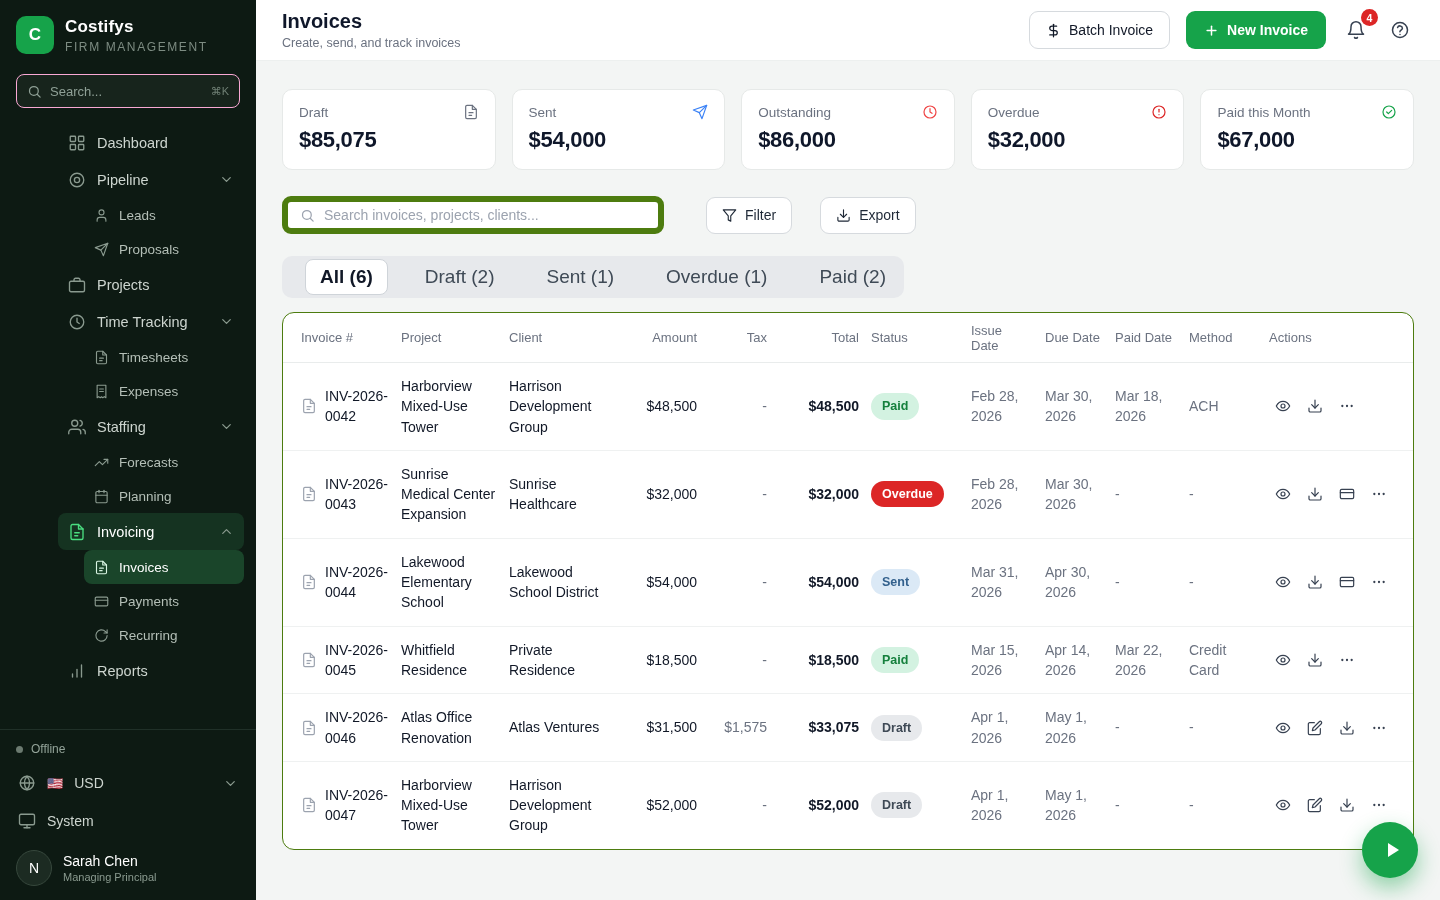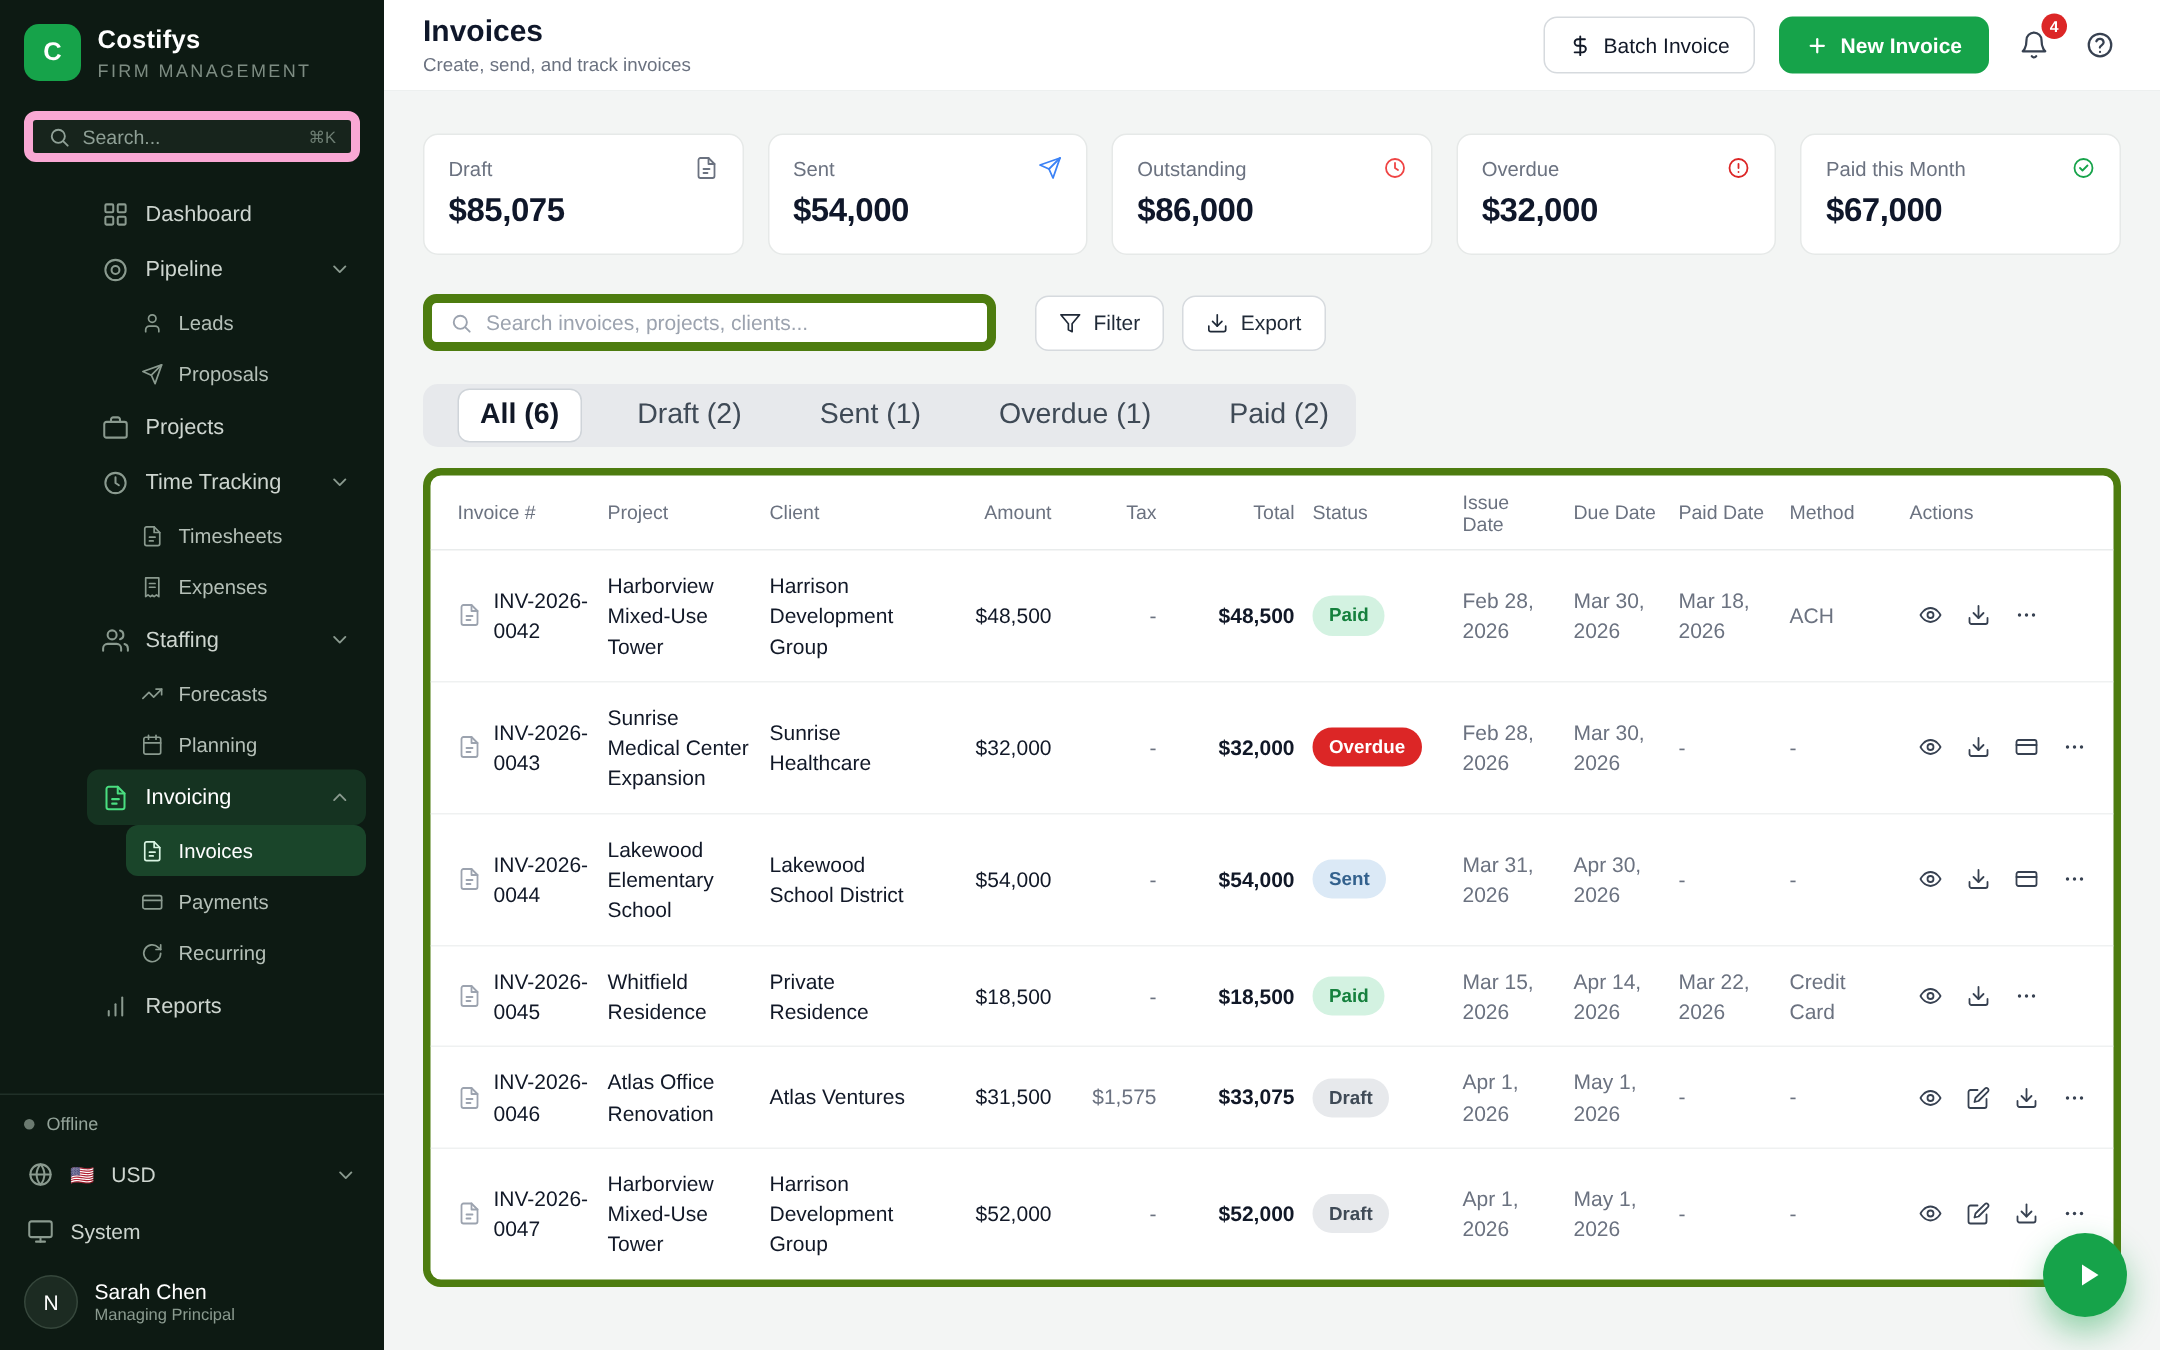--- a/index.html
+++ b/index.html
@@ -8,21 +8,21 @@
   button { font:inherit; cursor:pointer; background:none; border:none; }
   .i { display:inline-flex; flex-shrink:0; }
   .i svg { width:100%; height:100%; }.i15{width:15px;height:15px}.i16{width:16px;height:16px}.i18{width:18px;height:18px}.i20{width:20px;height:20px}
 
   
   .sidebar { width:256px; flex-shrink:0; background:#0d1a13; display:flex; flex-direction:column; color:#cdd5cf; }
   .logo-row { display:flex; align-items:center; gap:11px; padding:16px 16px 14px; }
   .logo { width:38px; height:38px; border-radius:10px; background:#16a34a; color:#fff; font-weight:700; font-size:17px; display:flex; align-items:center; justify-content:center; }
   .app-name { font-size:17px; font-weight:700; color:#fff; letter-spacing:.2px; }
   .app-sub { font-size:12px; letter-spacing:1.6px; color:#7d8c82; margin-top:3px; }
-  .search-box { margin:6px 16px 14px; background:#17241c; border:6px solid #f9a8d4; border-radius:8px; height:34px; display:flex; align-items:center; gap:8px; padding:0 10px; color:#8fa096; font-size:13px; cursor:text; }
+  .search-box { margin:6px 16px 14px; background:#17241c; border:1px solid #f9a8d4; border-radius:8px; height:34px; display:flex; align-items:center; gap:8px; padding:0 10px; color:#8fa096; font-size:13px; cursor:text; }
   .search-box .kbd { margin-left:auto; font-size:11px; color:#6f7f74; }
   .snav { flex:1; overflow:hidden; padding:2px 12px 0;margin-left:46px; }
   .nav-item { display:flex; align-items:center; gap:11px; height:37px; padding:0 10px; border-radius:8px; color:#cdd5cf; font-size:14.5px; cursor:pointer; }
   .nav-item .nic { color:#8a9a8f; }
   .nav-item .chev { margin-left:auto; color:#8a9a8f; }
   .nav-item.active { background:rgba(74,222,128,0.13); color:#fff; }
   .nav-item.active .nic { color:#4ade80; }
   .sub-item { display:flex; align-items:center; gap:10px; height:34px; margin-left:26px; padding:0 10px; border-radius:8px; color:#b4bfb7; font-size:13.5px; cursor:pointer; }
   .sub-item .nic { color:#8a9a8f; }
   .sub-item.active { background:rgba(74,222,128,0.22); color:#fff; }
@@ -55,28 +55,28 @@
   .stats { display:flex; gap:16px; }
   .scard { flex:1; background:#fff; border:1px solid #e6e9e8; border-radius:10px; padding:14px 16px 16px; }
   .scard-top { display:flex; justify-content:space-between; align-items:center; color:#6b7280; font-size:13.5px; }
   .sval { font-size:22px; font-weight:700; color:#0f172a; margin-top:7px; letter-spacing:-.3px; }
   .ic-file{color:#6b7280}.ic-send{color:#3b82f6}.ic-clock{color:#ef4444}.ic-alert{color:#dc2626}.ic-check{color:#16a34a}
 
   .toolbar { margin-top:26px; display:flex; align-items:center; gap:12px; }
   .tsearch { width:382px; height:38px; background:#fff; border:6px solid #4d7c0f; border-radius:9px; display:flex; align-items:center; gap:9px; padding:0 12px; color:#9ca3af; }
   .tsearch input { border:none; outline:none; flex:1; font-size:14px; color:#111827; background:transparent; }
   .tsearch input::placeholder { color:#9ca3af; }
-  .tool-btn { display:inline-flex; align-items:center; gap:8px; background:#fff; border:1px solid #d6dade; height:37px; padding:0 15px; border-radius:9px; font-size:14px; font-weight:500; color:#1f2937; }
+  .tool-btn { display:inline-flex; align-items:center; gap:8px; background:#fff; border:1px solid #d6dade; height:37px; padding:0 15px; border-radius:9px; font-size:14px; font-weight:500; color:#1f2937;margin-left:16px; }
   .tool-gap { width:2px; }
 
   .tabs { margin-top:22px; display:inline-flex; background:#e7e9ec; border-radius:10px; padding:3px; gap:2px; }
   .tab { padding:6px 14px; font-size:19px; color:#3f4a56; border-radius:8px; border:1px solid transparent; font-weight:500;margin-left:20px; }
   .tab.active { background:#fff; border-color:#cfd4d9; color:#111827; font-weight:600; }
 
-  .tablewrap { margin-top:14px; background:#fff; border:5px solid #4d7c0f; border-radius:12px; overflow:hidden; }
+  .tablewrap { margin-top:14px; background:#fff; border:1px solid #4d7c0f; border-radius:12px; overflow:hidden; }
   .tgrid { display:grid; grid-template-columns:88px 96px 104px 72px 58px 80px 88px 62px 58px 62px 68px 1fr; column-gap:12px; padding-left:18px; padding-right:14px; align-items:center; }
   .thead { height:50px; color:#6b7280; font-size:13px; font-weight:500; border-bottom:1px solid #e9ecec; }
   .thead .num { text-align:right; }
   .trow { padding-top:13px; padding-bottom:13px; border-top:1px solid #eff1f1; }
   .trow:first-child { border-top:none; }
   .td { font-size:14px; color:#111827; line-height:1.45; }
   .muted { color:#6b7280; }
   .num { text-align:right; }
   .bold { font-weight:700; }
   .c-inv { display:flex; align-items:center; gap:8px; }

